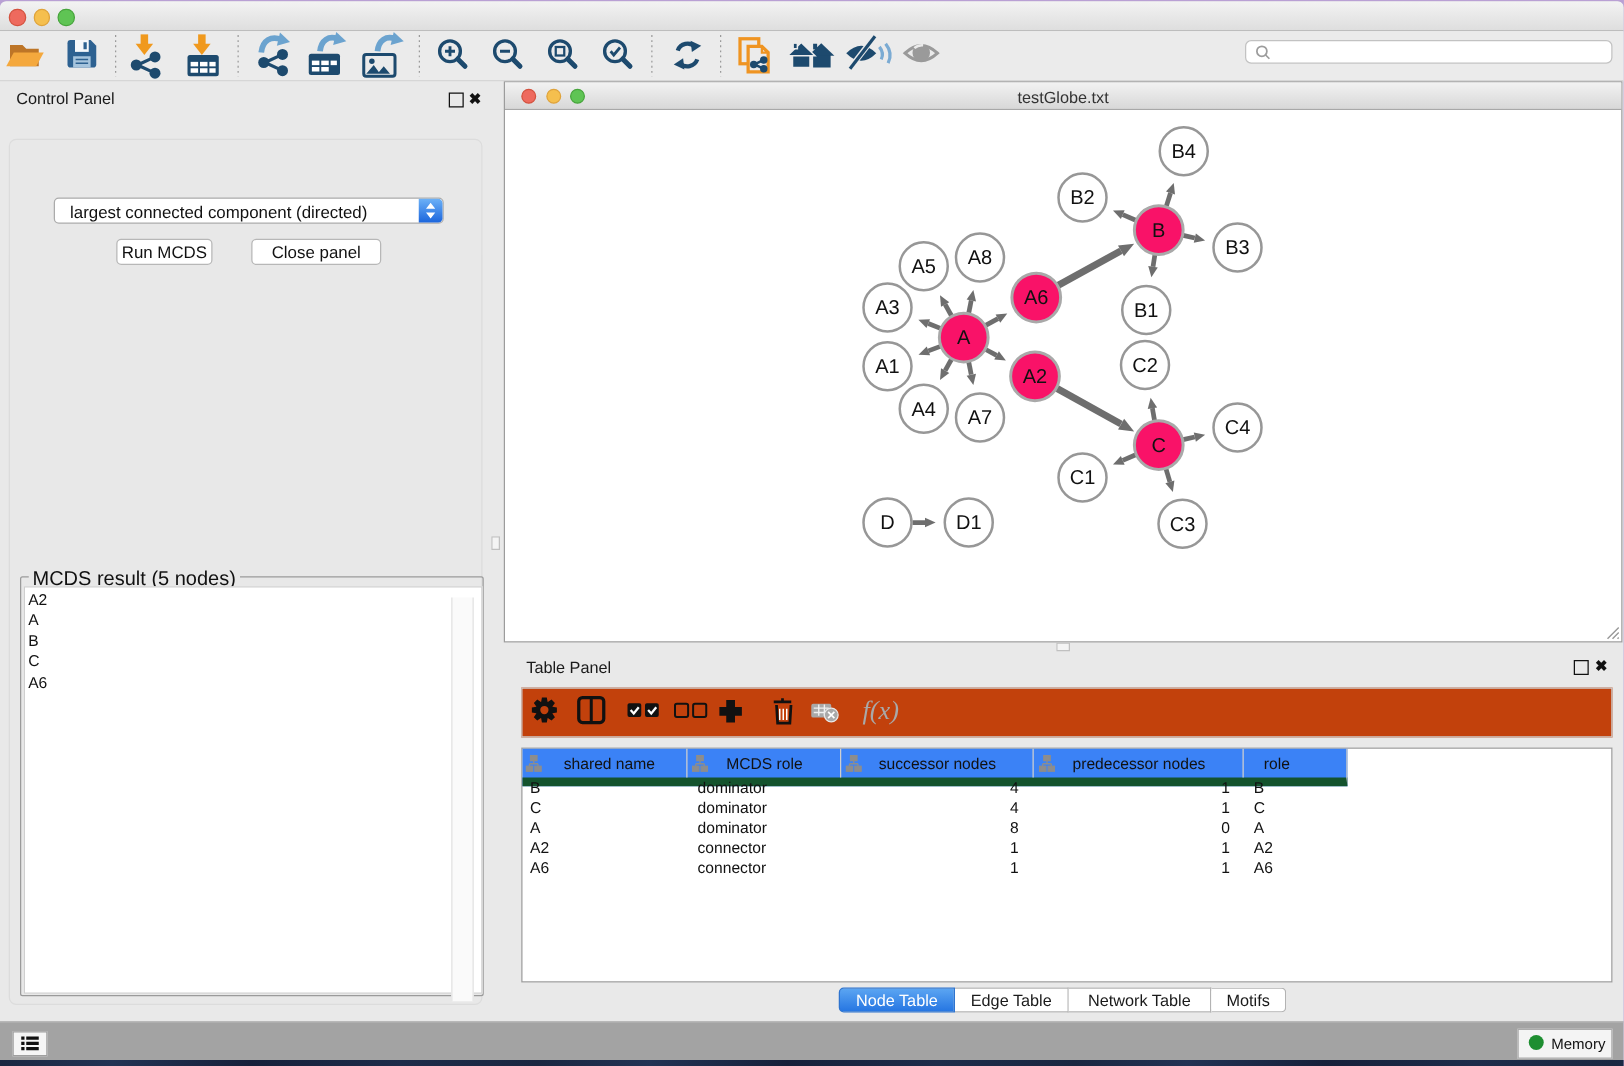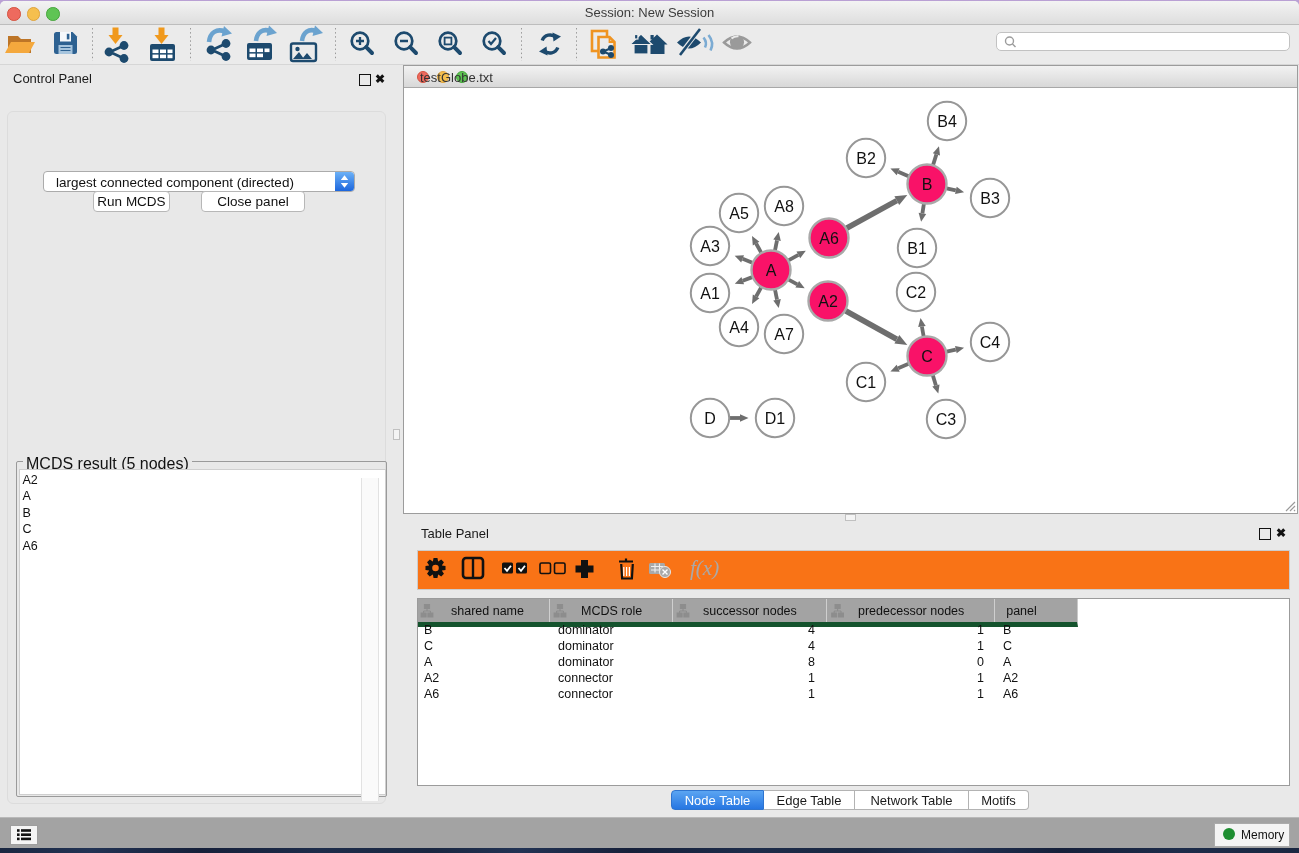--- a/index.html
+++ b/index.html
@@ -14,50 +14,49 @@
 #tp-title{position:absolute;left:421px;top:525px;font-size:13px;color:#1a1a1a}
 .wbox{position:absolute;width:10px;height:10px;border:1.6px solid #111}
 .wx{position:absolute;font-size:12px;font-weight:bold;color:#111;line-height:10px}
 .tabrow{position:absolute;display:flex;height:19px}
 .tab{box-sizing:border-box;height:19.5px;background:#fff;border:1px solid #b3b3b3;border-left:none;font-size:13px;color:#1a1a1a;text-align:center;padding-top:2px}
 .tab.first{border-left:1px solid #b3b3b3;border-radius:4px 0 0 4px}
 .tab.last{border-radius:0 4px 4px 0}
 .tab.sel{background:linear-gradient(#5ba5f2,#2676e2);color:#fff;border-color:#2e74cf}
 #cpanel{position:absolute;left:7px;top:110px;width:377px;height:691px;background:#e8e8e8;border:1px solid #dcdcdc;border-radius:6px}
 #optlbl{position:absolute;left:0;top:135px;width:412px;text-align:center;font-size:14.5px;letter-spacing:0.7px;color:#111}
-#dropdown{position:absolute;left:43px;top:170px;width:312px;height:21px;box-sizing:border-box;background:#fff;border:1px solid #ababab;border-radius:4px}
+#dropdown{position:absolute;left:43px;top:157px;width:312px;height:21px;box-sizing:border-box;background:#fff;border:1px solid #ababab;border-radius:4px}
 #dropdown .txt{position:absolute;left:12px;top:3px;font-size:13.5px;color:#111}
 #dropdown .step{position:absolute;right:0;top:0;width:19px;height:19px;background:linear-gradient(#6cb1f7,#1c66dd);border-radius:0 3.5px 3.5px 0}
 .btn{position:absolute;box-sizing:border-box;height:21px;background:#fff;border:1px solid #b7b7b7;border-radius:4px;font-size:13.5px;color:#111;text-align:center;padding-top:2px}
 #fieldset{position:absolute;left:16px;top:460px;width:371px;height:336px;box-sizing:border-box;border:1px solid #9a9a9a;border-radius:2px}
 #fieldset .leg{position:absolute;left:6px;top:-7px;background:#e8e8e8;padding:0 3px;font-size:16px;color:#111}
 #mlist{position:absolute;left:1.5px;top:7px;width:367px;height:326px;background:#fff;border:1px solid #cfcfcf;box-sizing:border-box;font-size:12.5px;color:#111;line-height:16.4px;padding:2px 0 0 3px}
 #mtrack{position:absolute;right:6px;top:8px;width:16px;height:323px;background:#fafafa;border-left:1px solid #e2e2e2;border-right:1px solid #e2e2e2}
 #statusbar{position:absolute;left:0;top:816px;width:1299px;height:32px;background:#a3a3a3;border-top:1px solid #b9b9b9}
 #bstrip{position:absolute;left:0;top:848px;width:1299px;height:5px;background:repeating-linear-gradient(90deg,#1a2741 0px,#223354 90px,#16203a 200px,#1d2c4a 320px,#1a2741 430px)}
 #netwin{position:absolute;left:403px;top:64px;width:895px;height:449px;background:#fff;border:1px solid #9c9c9c;box-sizing:border-box}
 #nettb{position:absolute;left:0;top:0;width:100%;height:21px;background:linear-gradient(#f2f2f2,#d8d8d8);border-bottom:1px solid #a8a8a8}
-#nettb .t{position:absolute;left:16px;right:0;top:3.5px;text-align:left;font-size:13px;color:#333}
+#nettb .t{position:absolute;left:0;right:0;top:3.5px;text-align:center;font-size:13px;color:#333}
 .tl2{position:absolute;top:5px;width:10.4px;height:10.4px;border-radius:50%}
-#tpanel-tools{position:absolute;left:417px;top:549px;width:873px;height:40px;box-sizing:border-box;background:#f97316;border:1px solid #cccccc}
+#tpanel-tools{position:absolute;left:417px;top:549px;width:873px;height:40px;box-sizing:border-box;background:#c2410c;border:1px solid #cccccc}
 #ttable{position:absolute;left:417px;top:597px;width:873px;height:188px;box-sizing:border-box;background:#fff;border:1px solid #9b9b9b}
-#thead{position:absolute;left:0;top:0;width:659px;height:23px;background:#a3a3a3;border-bottom:5px solid #14532d;border-right:1px solid #c9c9c9}
+#thead{position:absolute;left:0;top:0;width:659px;height:23px;background:#3b82f6;border-bottom:7px solid #14532d;border-right:1px solid #c9c9c9}
 .hdiv{position:absolute;top:0;width:0;height:23px;border-left:1px solid #cfcfcf}
 .htxt{position:absolute;top:5px;font-size:12.5px;color:#111}
 .cell{position:absolute;font-size:12.5px;color:#111}
 .num{text-align:right}
 </style></head>
 <body>
 <div id="screen">
 <div id="mainwin">
 <div id="titlebar">
  <div class="tl" style="left:7px;background:#ee6a5e;border:0.5px solid #d4523f"></div>
  <div class="tl" style="left:26.7px;background:#f5bf4e;border:0.5px solid #dfa33b"></div>
  <div class="tl" style="left:46.3px;background:#5fc454;border:0.5px solid #47a53c"></div>
- <div class="t">Session: New Session</div>
 </div>
 <div id="toolbar">
 <svg width="780" height="39" style="position:absolute;left:0;top:0">
  <g fill="none">
   <path d="M8 11 h10 l3 3 h10 v14 h-23 z" fill="#bd7527"></path>
   <path d="M5 28 l6,-11 h24 l-6,11 z" fill="#f4a83d"></path>
   <path d="M54 9.5 q0,-2.5 2.5,-2.5 h16 l4.5,4.5 v15 q0,2.5 -2.5,2.5 h-18 q-2.5,0 -2.5,-2.5 z" fill="#2d6191"></path>
   <rect x="60" y="7" width="11" height="9.5" fill="#f5f8fb"></rect>
   <rect x="66.8" y="8.8" width="2.6" height="5.6" fill="#2d6191"></rect>
   <rect x="58.5" y="20" width="14" height="9" fill="#a6c4dd"></rect>
@@ -321,21 +320,21 @@
  <div id="ttable">
   <div id="thead">
    <div class="hdiv" style="left:131px"></div>
             <div class="hdiv" style="left:253.5px"></div>
             <div class="hdiv" style="left:408px"></div>
             <div class="hdiv" style="left:576px"></div>
    <div class="htxt" style="left:33px">shared name</div>
    <div class="htxt" style="left:163px">MCDS role</div>
    <div class="htxt" style="left:285px">successor nodes</div>
    <div class="htxt" style="left:440px">predecessor nodes</div>
-   <div class="htxt" style="left:570px;width:67px;text-align:center">panel</div>
+   <div class="htxt" style="left:570px;width:67px;text-align:center">role</div>
    <svg width="660" height="23" style="position:absolute;left:0;top:0">
               <g fill="#8d8d8d" stroke="#8d8d8d">
                 <rect x="6.4" y="5.5" width="5.2" height="4"></rect>
                 <path d="M9 9.5 v2.5 M5.6 12 h6.8 M5.6 12 v2 M12.4 12 v2" fill="none" stroke-width="1.1"></path>
                 <rect x="3.0999999999999996" y="14" width="5" height="4"></rect>
                 <rect x="9.9" y="14" width="5" height="4"></rect>
               </g>
               <g fill="#8d8d8d" stroke="#8d8d8d">
                 <rect x="139.4" y="5.5" width="5.2" height="4"></rect>
                 <path d="M142 9.5 v2.5 M138.6 12 h6.8 M138.6 12 v2 M145.4 12 v2" fill="none" stroke-width="1.1"></path>

